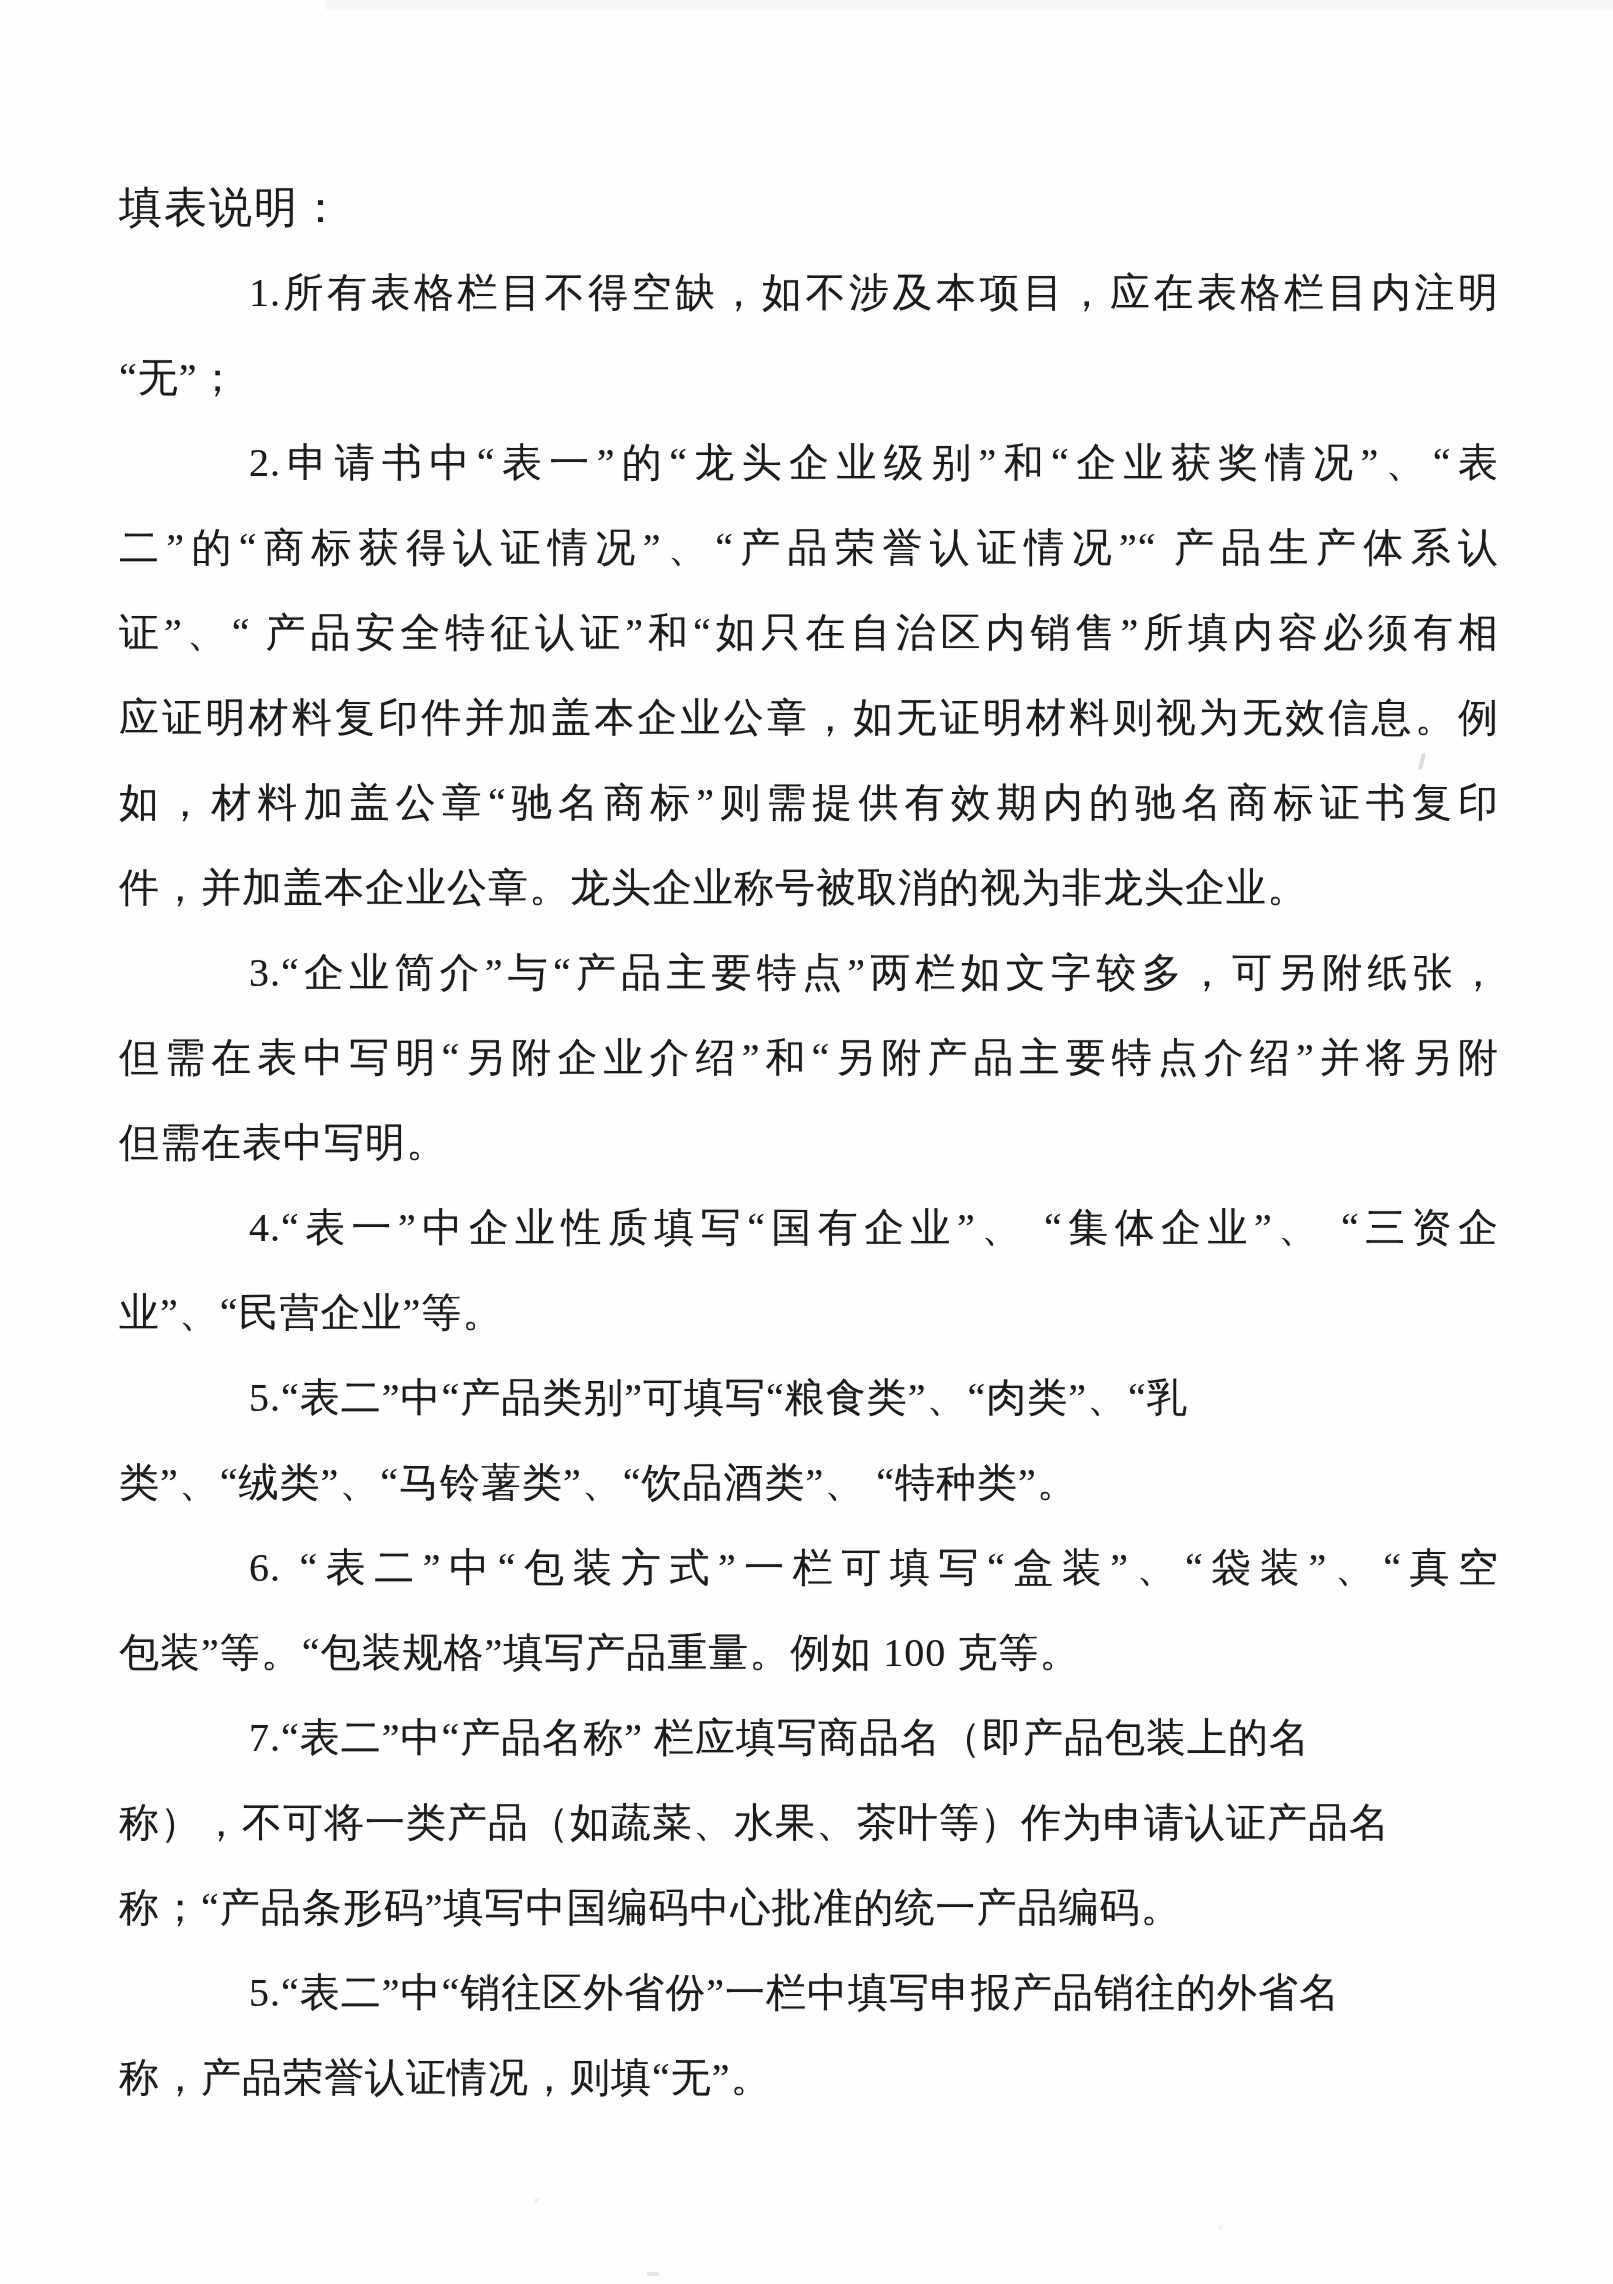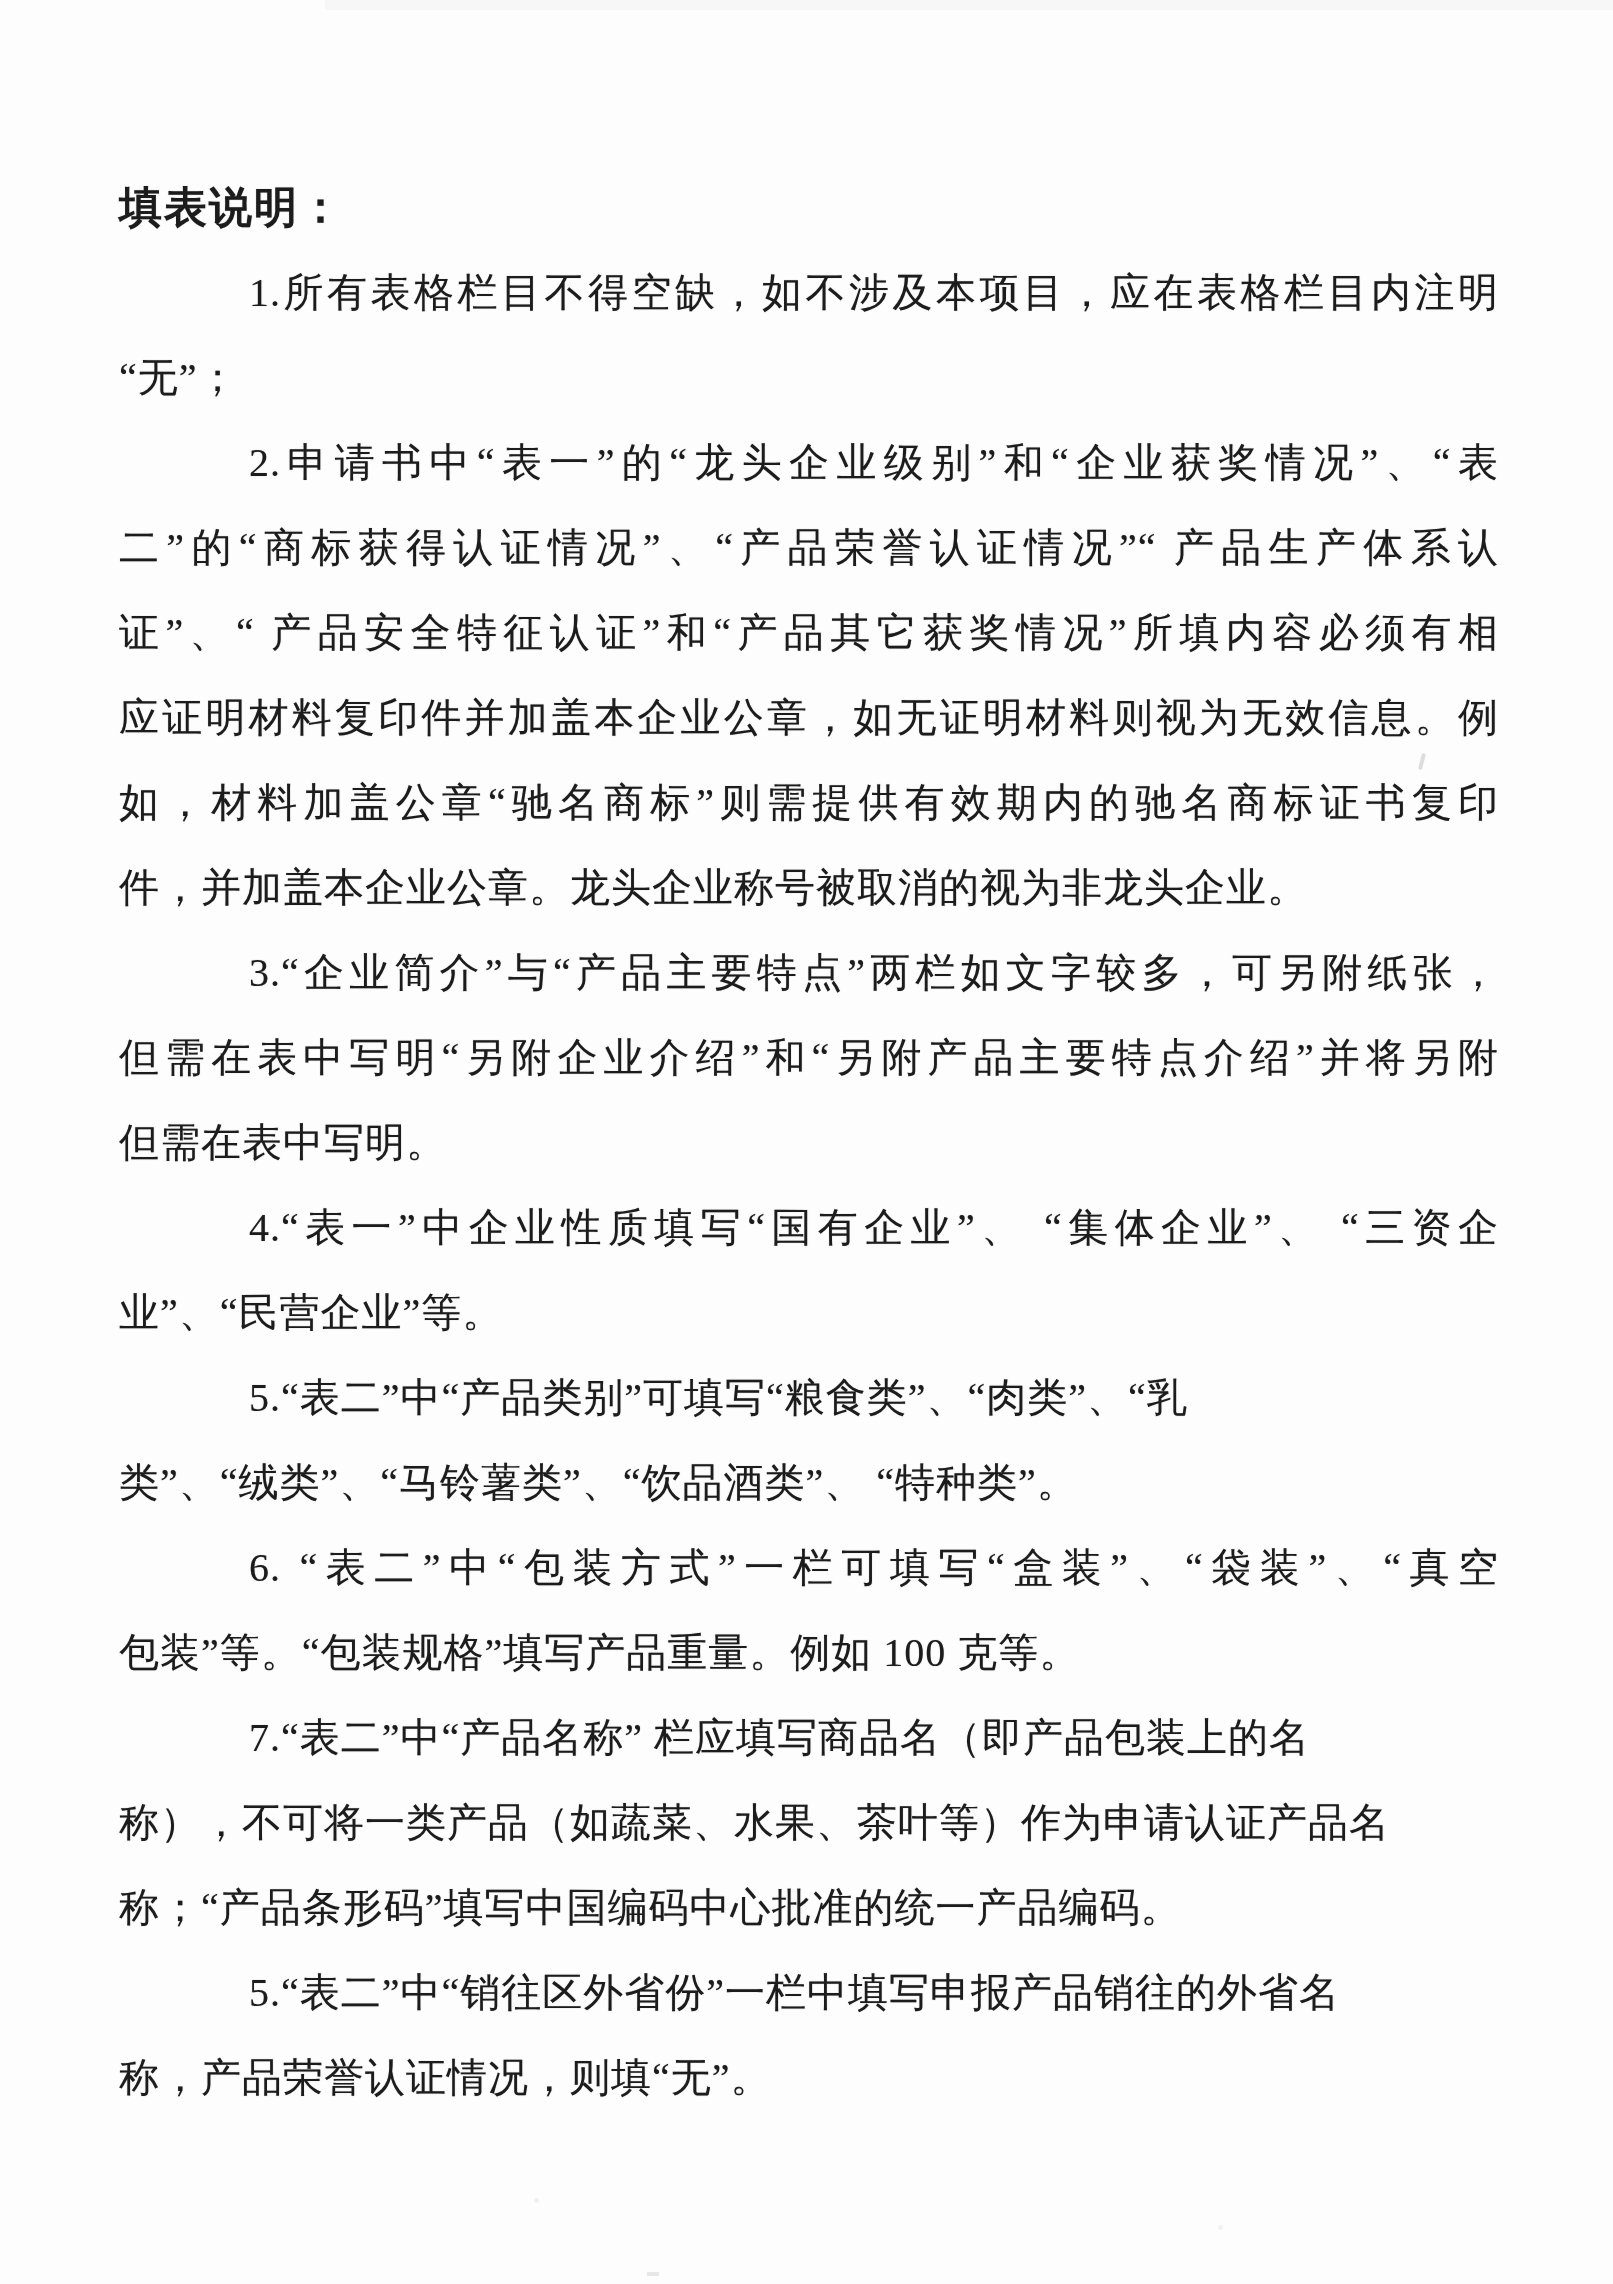--- a/index.html
+++ b/index.html
@@ -24,21 +24,21 @@
     color:#1c1c1c;
   }
   .line{
     font-size:40px;
     line-height:85px;
     letter-spacing:1px;
     white-space:pre-wrap;
     text-shadow:0 0 1px rgba(45,45,45,0.45);
   }
   .heading{
-    font-weight:bold;
+    font-weight:normal;
     font-size:43px;
     letter-spacing:2px;
   }
   .ind{ text-indent:130px; }
   .j{ text-align:justify; text-align-last:justify; }
   
   .artifact{ position:absolute; background:#d9d9d9; }
   .a1{ left:1420px; top:753px; width:3.9px; height:16.7px; transform:rotate(14deg); border-radius:2px; background:#cfcfcf; opacity:.7;}
   .a2{ left:647px; top:2272px; width:11.8px; height:3.9px; background:#e7e7e7;}
   .a3{ left:534px; top:2198px; width:4.9px; height:4.9px; background:#f0f0f0; border-radius:50%;}
@@ -50,21 +50,21 @@
 <div class="page">
   <div class="topband"></div>
 
   <div class="doc">
     <div class="line heading">填表说明：</div>
 
     <div class="line ind j">1.所有表格栏目不得空缺，如不涉及本项目，应在表格栏目内注明</div>
     <div class="line">“无”；</div>
     <div class="line ind j">2.申请书中“表一”的“龙头企业级别”和“企业获奖情况”、“表</div>
     <div class="line j">二”的“商标获得认证情况”、“产品荣誉认证情况”“ 产品生产体系认</div>
-    <div class="line j">证”、“ 产品安全特征认证”和“产品其它获奖情况”所填内容必须有相</div>
+    <div class="line j">证”、“ 产品安全特征认证”和“如只在自治区内销售”所填内容必须有相</div>
     <div class="line j">应证明材料复印件并加盖本企业公章，如无证明材料则视为无效信息。例</div>
     <div class="line j">如，材料加盖公章“驰名商标”则需提供有效期内的驰名商标证书复印</div>
     <div class="line">件，并加盖本企业公章。龙头企业称号被取消的视为非龙头企业。</div>
     <div class="line ind j">3.“企业简介”与“产品主要特点”两栏如文字较多，可另附纸张，</div>
     <div class="line j">但需在表中写明“另附企业介绍”和“另附产品主要特点介绍”并将另附</div>
     <div class="line">但需在表中写明。</div>
     <div class="line ind j">4.“表一”中企业性质填写“国有企业”、 “集体企业”、 “三资企</div>
     <div class="line">业”、“民营企业”等。</div>
     <div class="line ind">5.“表二”中“产品类别”可填写“粮食类”、“肉类”、“乳</div>
     <div class="line">类”、“绒类”、“马铃薯类”、“饮品酒类”、 “特种类”。</div>

